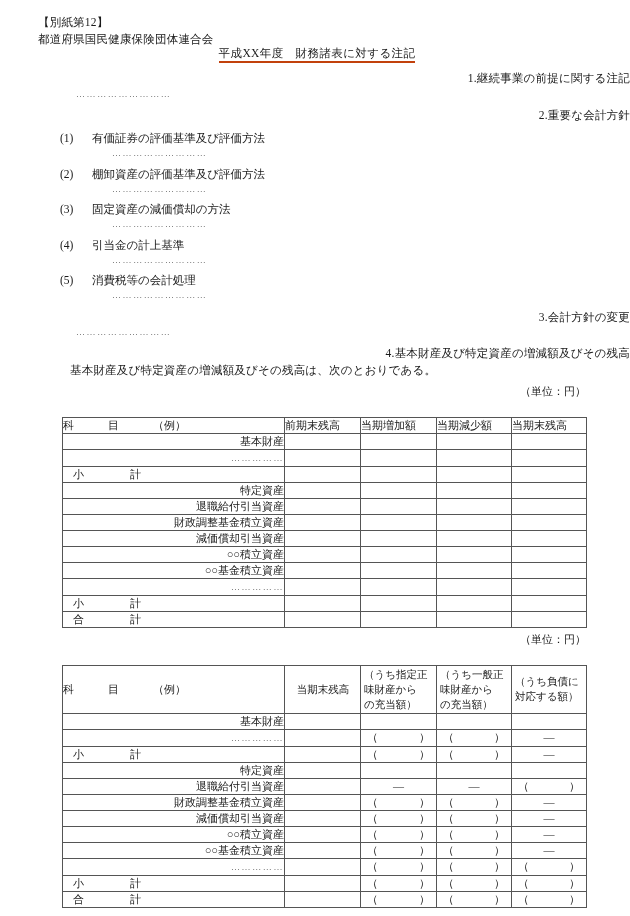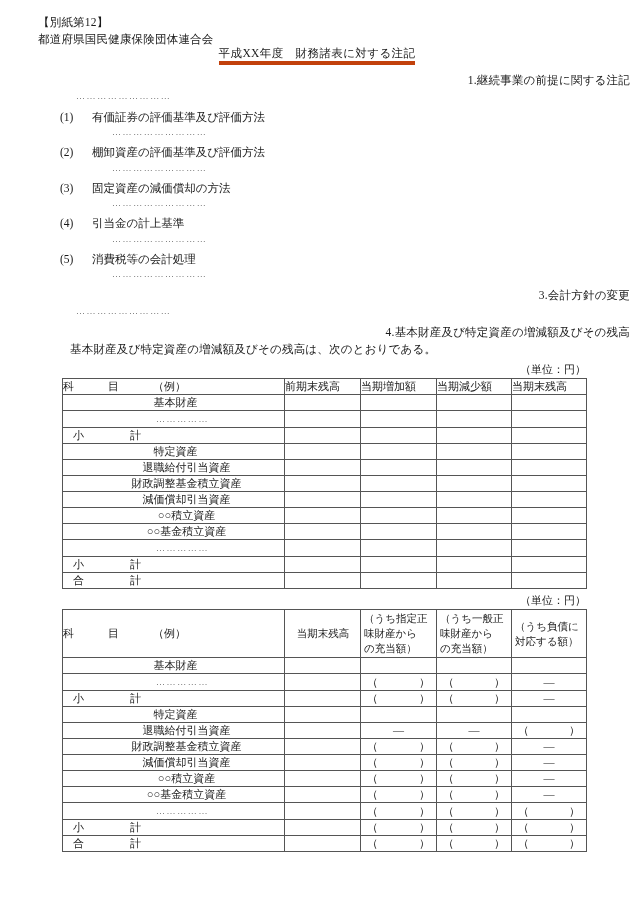--- a/index.html
+++ b/index.html
@@ -39,21 +39,21 @@
     line-height: 1.45;
     letter-spacing: 0.2px;
   }
   .title-line {
     text-align: center;
     margin-top: -1px;
     padding-right: 34px;
   }
   .doc-title {
     display: inline-block;
-    border-bottom: 4px solid #c2410c;
+    border-bottom: 2px solid #c2410c;
     font-size: 11.5px;
     padding-bottom: 0px;
     letter-spacing: 0.4px;
   }
   .doc-title .gap { display: inline-block; width: 12px; }
 
   
   .sec {
     padding-left: 40px;
     margin-top: 7px;
@@ -98,21 +98,21 @@
     white-space: nowrap;
   }
   .leader.lvl1 { padding-left: 36px; }
 
   
   .unit-note {
     text-align: right;
     font-size: 11px;
     padding-right: 44px;
     margin-top: 4px;
-    margin-bottom: 1px;
+    margin-bottom: 18px;
   }
 
   
   .tbl-wrap {
     padding-left: 62px;
     padding-right: 44px;
   }
   table.fin {
     border-collapse: collapse;
     width: 524px;
@@ -134,21 +134,21 @@
   
   .sep-top > td, .sep-top > th { border-top: 2px solid #555555; }
   .sep-bot > td, .sep-bot > th { border-bottom: 2px solid #555555; }
 
   .kamoku-head {
     letter-spacing: 0px;
   }
   .kamoku-head .sp { display: inline-block; width: 34px; }
 
   .cell-name {
-    text-align: center;
+    text-align: right;
     padding-left: 4px !important;
     white-space: nowrap;
   }
   .indent1 { padding-left: 18px !important; }
   .indent2 { padding-left: 26px !important; }
 
   .dots {
     font-size: 9px;
     letter-spacing: 1.6px;
     color: #4a4a4a;
@@ -200,20 +200,21 @@
       <span class="doc-title"><span>平成XX年度</span><span class="gap"></span><span>財務諸表に対する注記</span></span>
     </div>
   </div>
 
   <div class="sec">
     <div class="sec-head"><span class="sec-num">1.</span><span>継続事業の前提に関する注記</span></div>
     <span class="leader lvl1">………………………</span>
   </div>
 
   <div class="sec">
+    <div class="sec-head"><span class="sec-num">2.</span><span>重要な会計方針</span></div>
 
     <div class="subitem"><span class="sub-num">(1)</span><span>有価証券の評価基準及び評価方法</span>
       <span class="leader">………………………</span>
     </div>
     <div class="subitem"><span class="sub-num">(2)</span><span>棚卸資産の評価基準及び評価方法</span>
       <span class="leader">………………………</span>
     </div>
     <div class="subitem"><span class="sub-num">(3)</span><span>固定資産の減価償却の方法</span>
       <span class="leader">………………………</span>
     </div>

